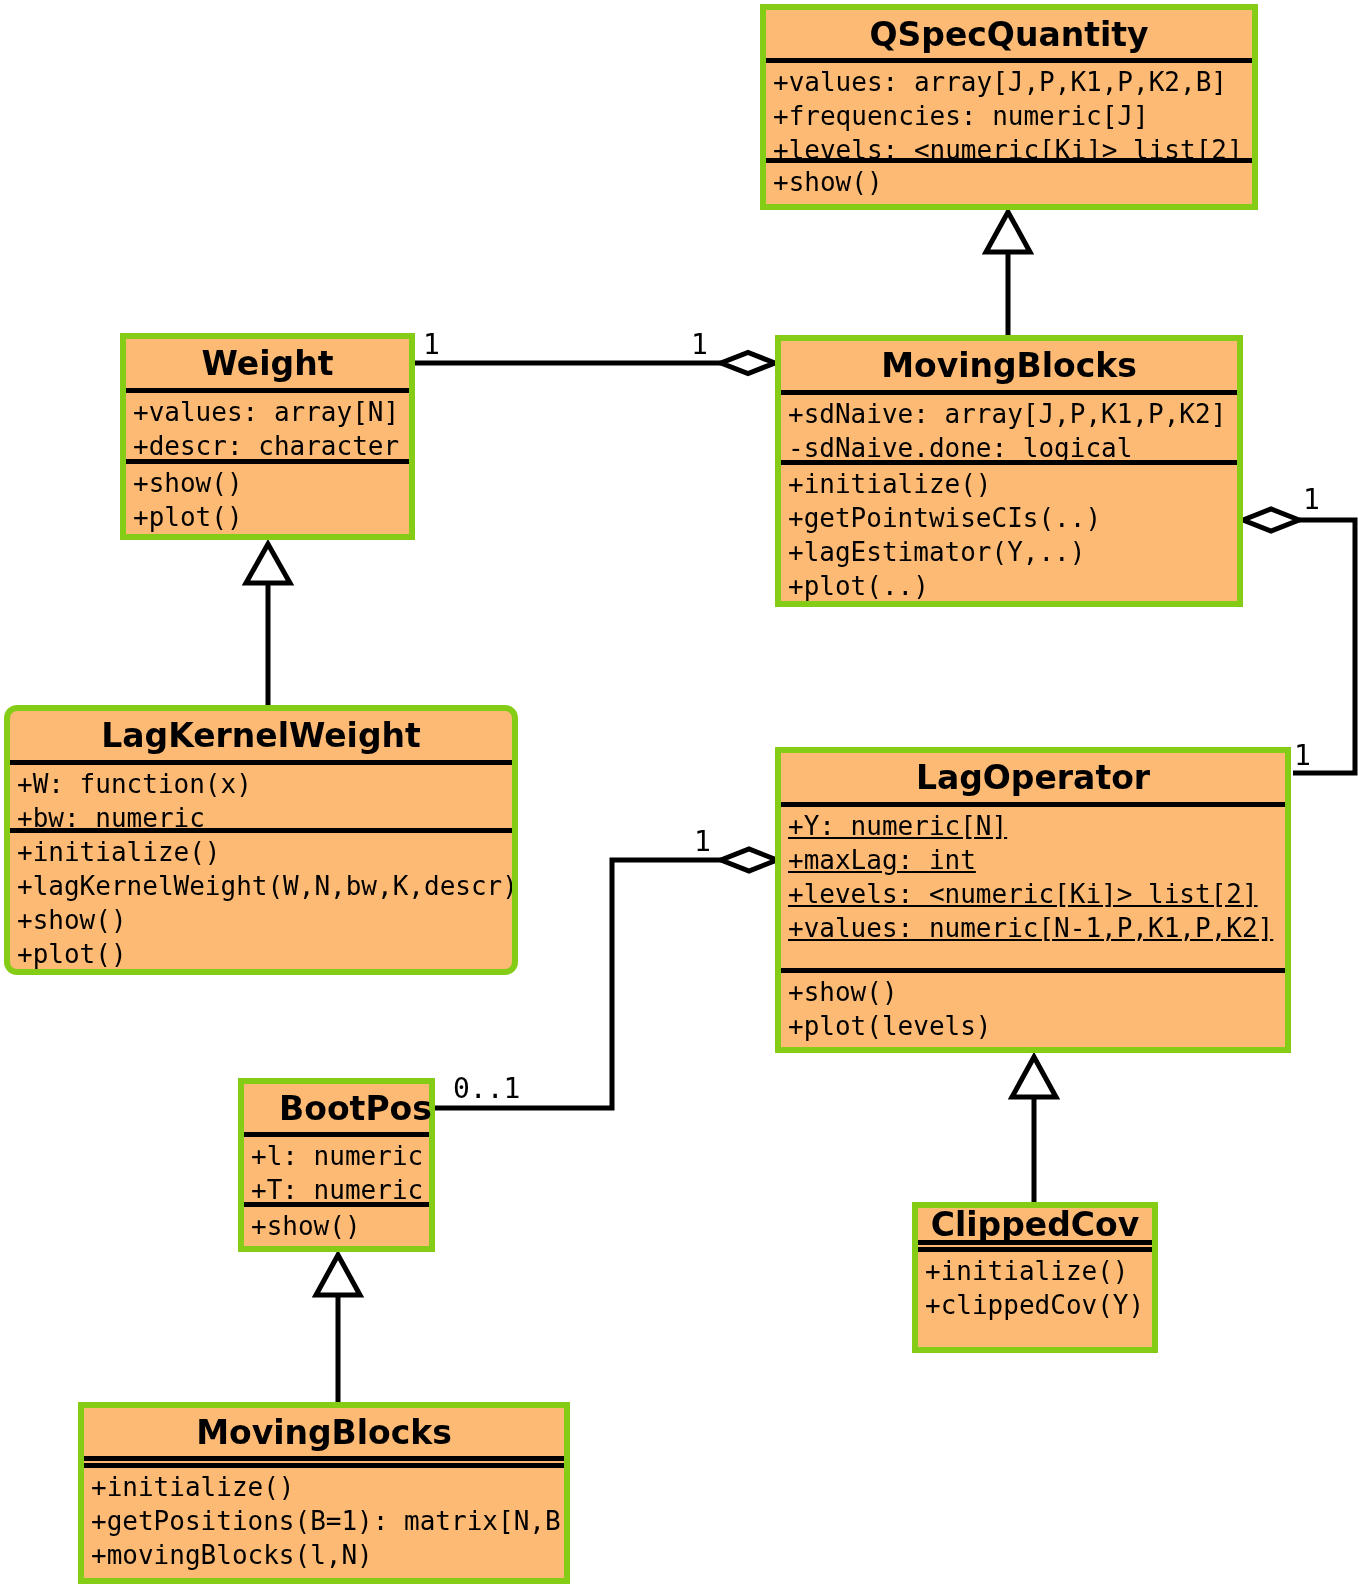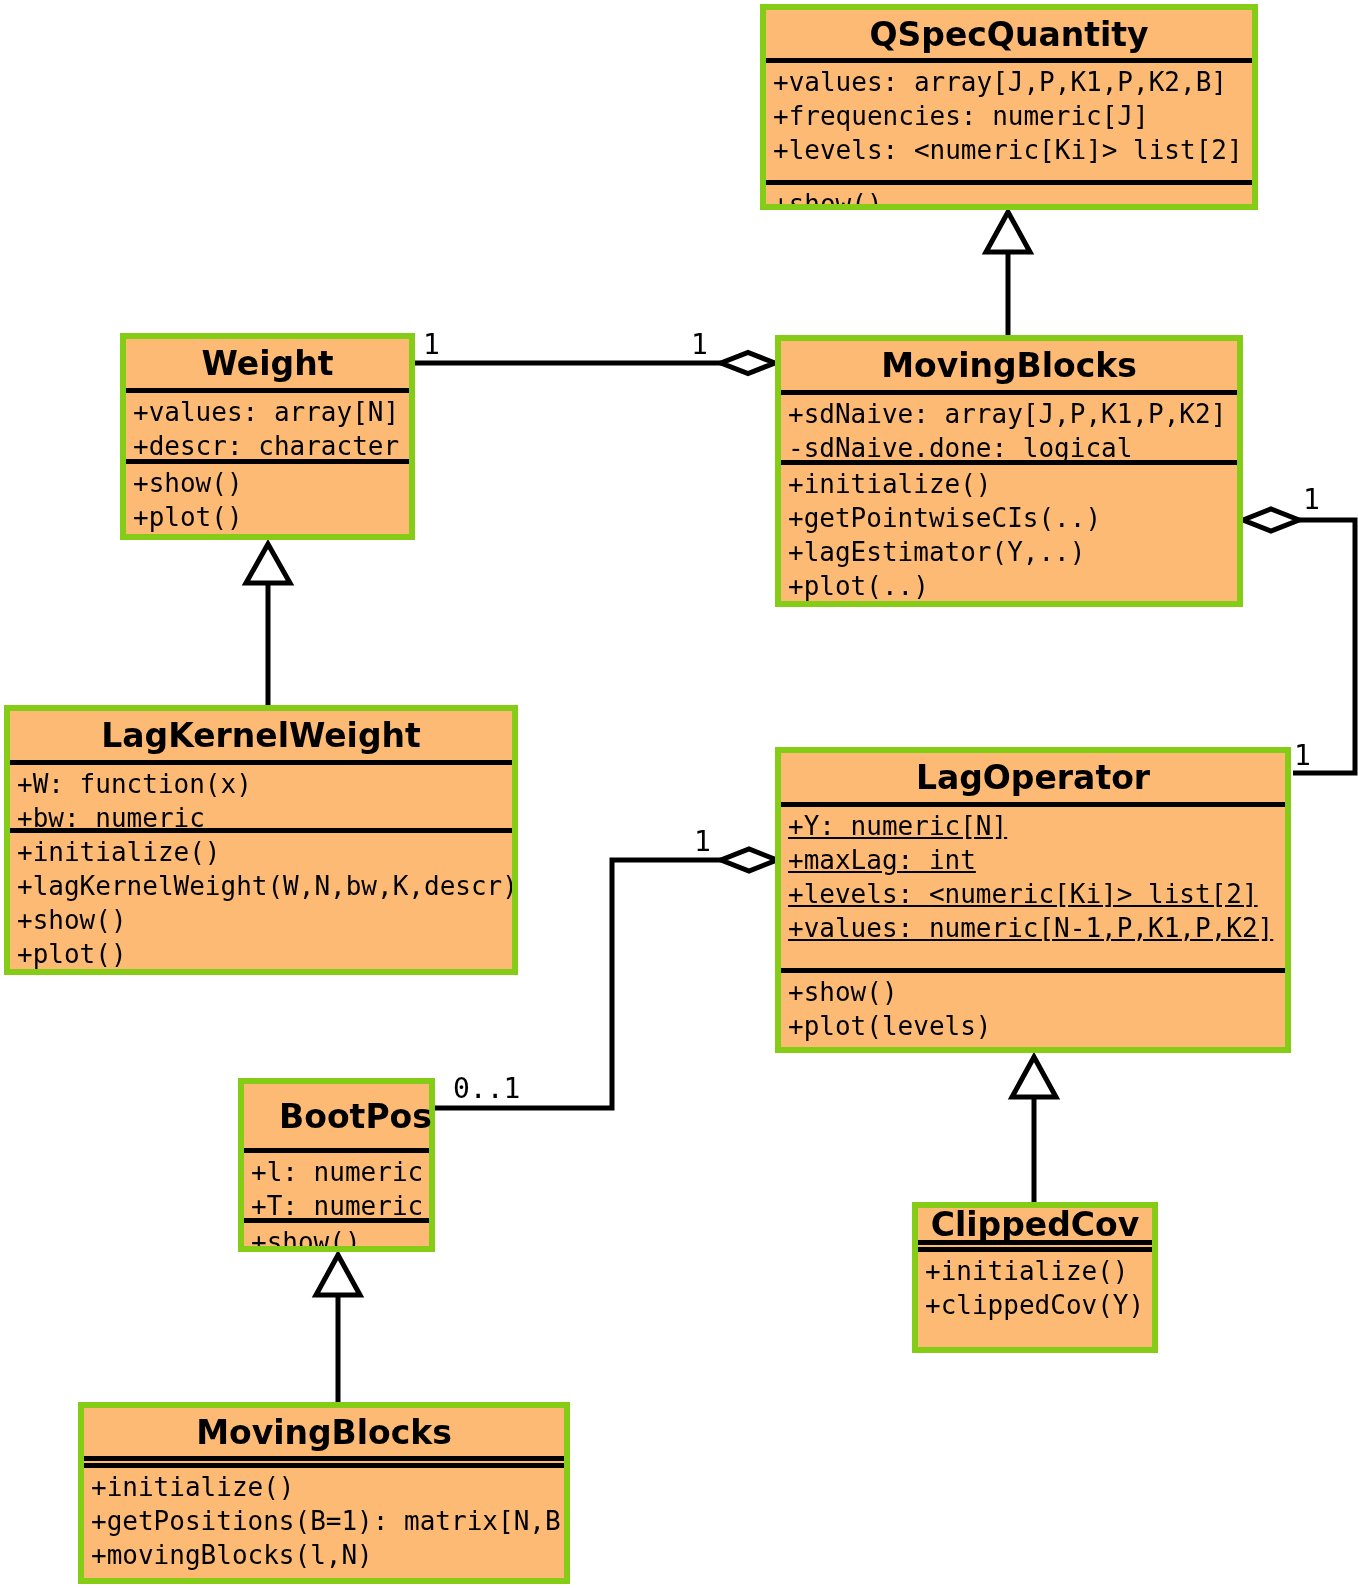--- a/index.html
+++ b/index.html
@@ -82,45 +82,45 @@
   <div class="mult" style="left:423px;top:330px;">1</div>
   <div class="mult" style="left:691px;top:330px;">1</div>
   <div class="mult" style="left:1303px;top:485px;">1</div>
   <div class="mult" style="left:1294px;top:741px;">1</div>
   <div class="mult" style="left:453px;top:1074px;">0..1</div>
   <div class="mult" style="left:694px;top:827px;">1</div>
 
   <div id="boxes">
       <div class="class-box" style="left: 760px; top: 4px; width: 498px; height: 206px;">
         <div class="sec-title" style="height: 48px;">QSpecQuantity</div>
-        <div class="sec-attr" style="height: 122px;"><div class="member">+values: array[J,P,K1,P,K2,B]</div><div class="member">+frequencies: numeric[J]</div><div class="member">+levels: &lt;numeric[Ki]&gt; list[2]</div></div>
+        <div class="sec-attr" style="height: 100px;"><div class="member">+values: array[J,P,K1,P,K2,B]</div><div class="member">+frequencies: numeric[J]</div><div class="member">+levels: &lt;numeric[Ki]&gt; list[2]</div></div>
         <div class="sec-meth"><div class="member">+show()</div></div>
       </div>
       <div class="class-box" style="left: 120px; top: 333px; width: 295px; height: 207px;">
         <div class="sec-title" style="height: 49px;">Weight</div>
         <div class="sec-attr" style="height: 71px;"><div class="member">+values: array[N]</div><div class="member">+descr: character</div></div>
         <div class="sec-meth"><div class="member">+show()</div><div class="member">+plot()</div></div>
       </div>
       <div class="class-box" style="left: 775px; top: 335px; width: 468px; height: 272px;">
         <div class="sec-title" style="height: 49px;">MovingBlocks</div>
         <div class="sec-attr" style="height: 70px;"><div class="member">+sdNaive: array[J,P,K1,P,K2]</div><div class="member">-sdNaive.done: logical</div></div>
         <div class="sec-meth"><div class="member">+initialize()</div><div class="member">+getPointwiseCIs(..)</div><div class="member">+lagEstimator(Y,..)</div><div class="member">+plot(..)</div></div>
       </div>
-      <div class="class-box" style="left: 4px; top: 705px; width: 514px; height: 270px;">
+      <div class="class-box" style="left: 4px; top: 705px; width: 514px; height: 270px; border-radius: 13px;">
         <div class="sec-title" style="height: 49px;">LagKernelWeight</div>
         <div class="sec-attr" style="height: 68px;"><div class="member">+W: function(x)</div><div class="member">+bw: numeric</div></div>
         <div class="sec-meth"><div class="member">+initialize()</div><div class="member">+lagKernelWeight(W,N,bw,K,descr)</div><div class="member">+show()</div><div class="member">+plot()</div></div>
       </div>
       <div class="class-box" style="left: 775px; top: 747px; width: 516px; height: 306px;">
         <div class="sec-title" style="height: 49px;">LagOperator</div>
         <div class="sec-attr" style="height: 166px; text-decoration: underline;"><div class="member">+Y: numeric[N]</div><div class="member">+maxLag: int</div><div class="member">+levels: &lt;numeric[Ki]&gt; list[2]</div><div class="member">+values: numeric[N-1,P,K1,P,K2]</div></div>
         <div class="sec-meth"><div class="member">+show()</div><div class="member">+plot(levels)</div></div>
       </div>
       <div class="class-box" style="left: 238px; top: 1078px; width: 197px; height: 174px;">
-        <div class="sec-title" style="height: 64px; padding-left: 38px;">BootPos</div>
+        <div class="sec-title" style="height: 48px; padding-left: 38px;">BootPos</div>
         <div class="sec-attr" style="height: 70px;"><div class="member">+l: numeric</div><div class="member">+T: numeric</div></div>
         <div class="sec-meth"><div class="member">+show()</div></div>
       </div>
       <div class="class-box" style="left: 912px; top: 1202px; width: 246px; height: 151px;">
         <div class="sec-title" style="height: 32px;">ClippedCov</div>
         <div class="sec-attr" style="height: 7px; padding: 0px;"></div>
         <div class="sec-meth"><div class="member">+initialize()</div><div class="member">+clippedCov(Y)</div></div>
       </div>
       <div class="class-box" style="left: 78px; top: 1402px; width: 492px; height: 182px;">
         <div class="sec-title" style="height: 48px;">MovingBlocks</div>

